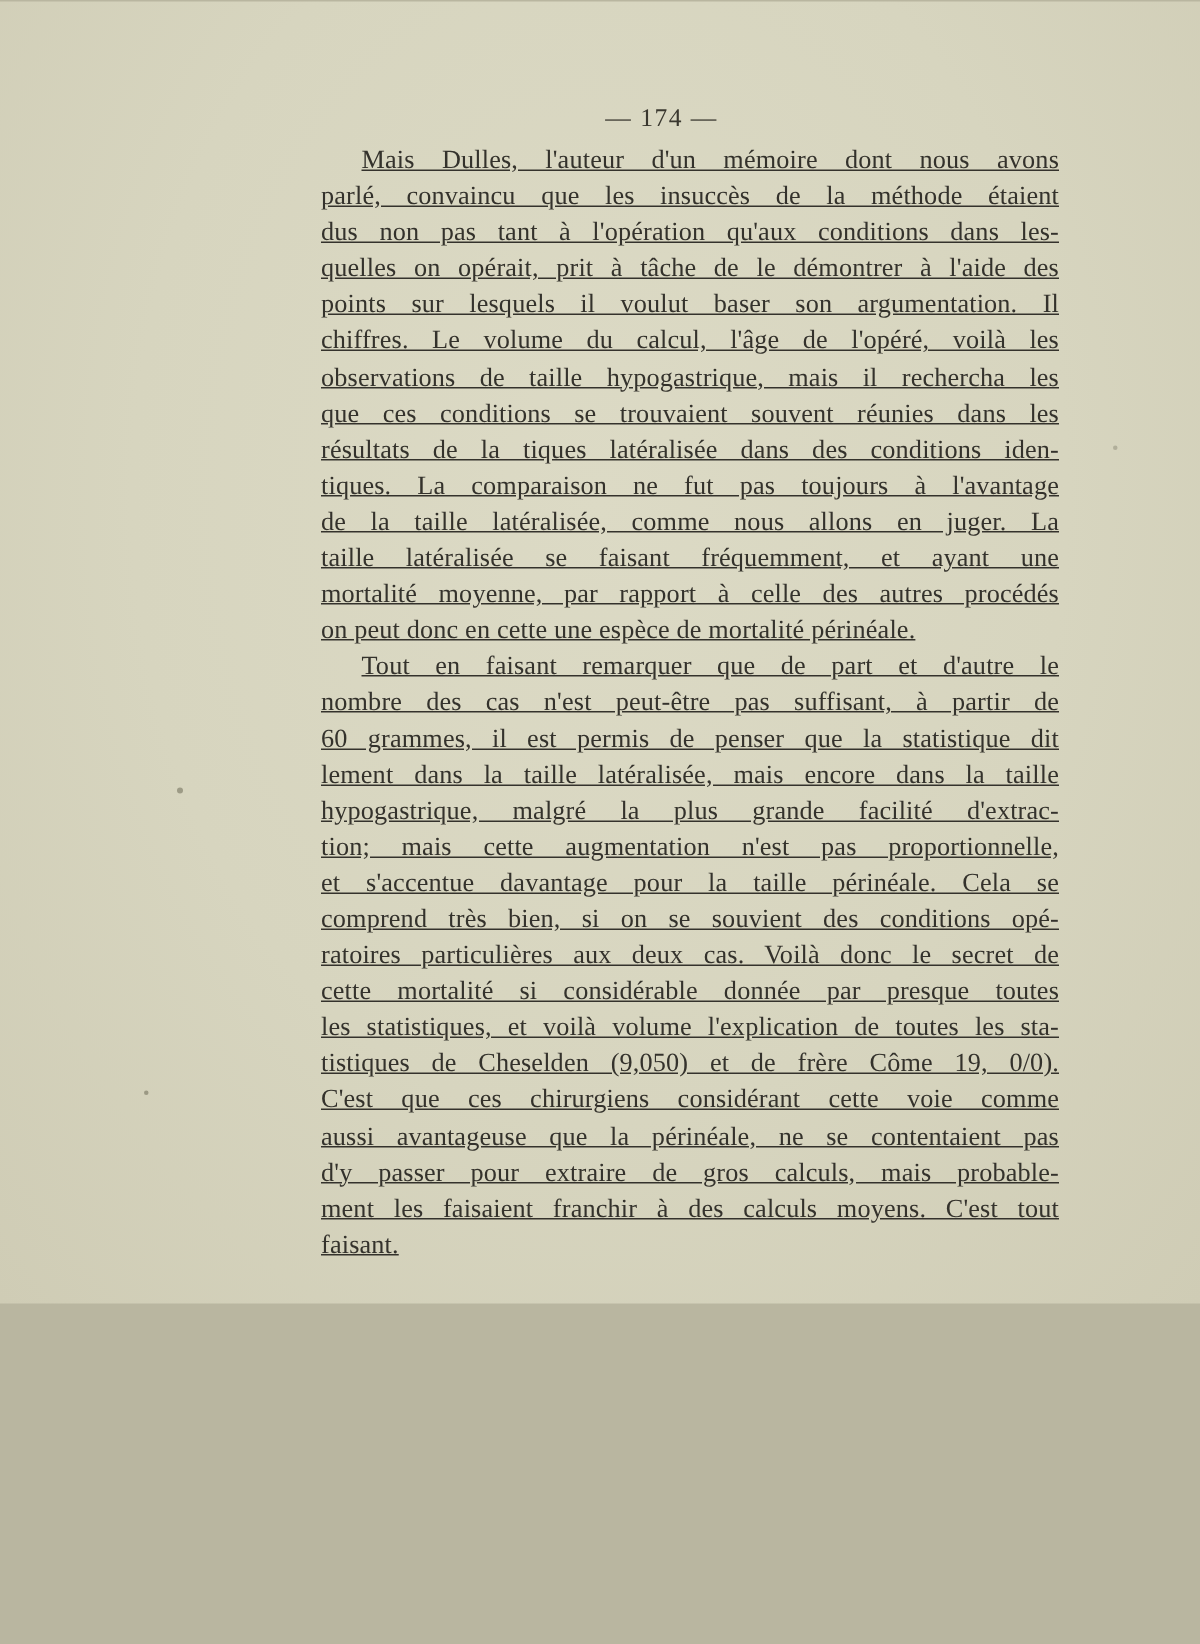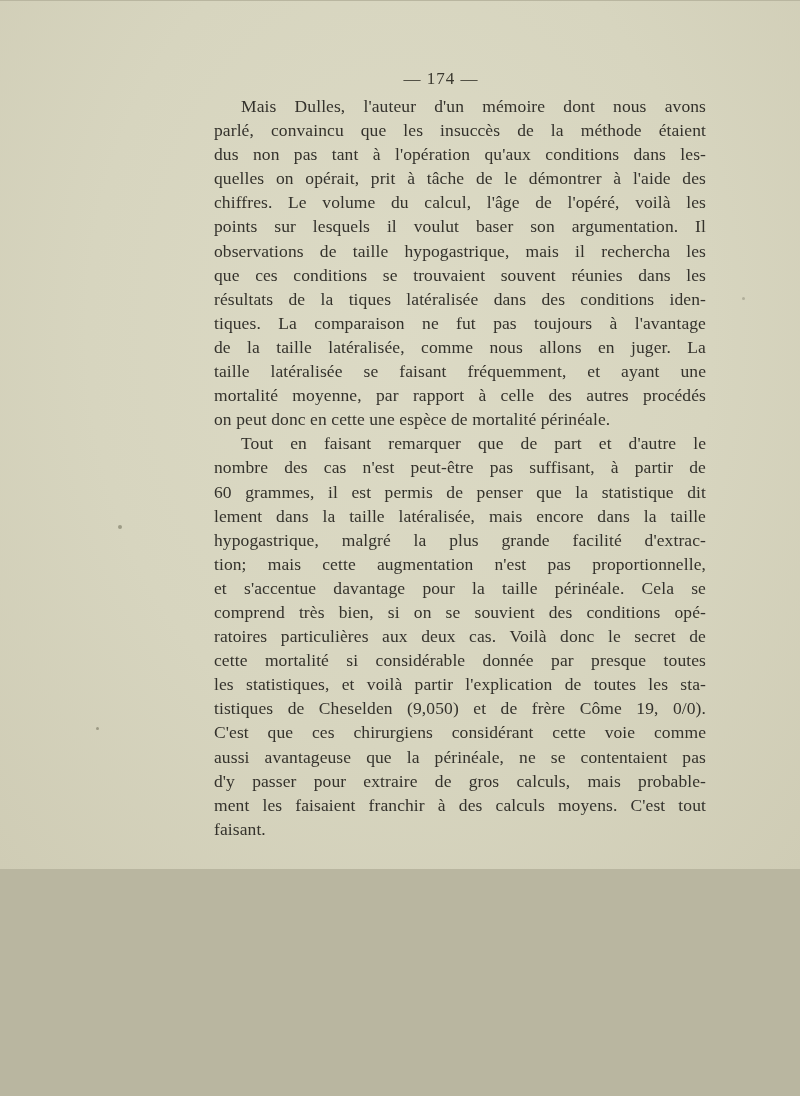--- a/index.html
+++ b/index.html
@@ -39,20 +39,21 @@
     font-size: 17.5px;
     color: #34322c;
   }
   .line {
     display: block;
     line-height: 24.1px;
     white-space: nowrap;
     text-align: justify;
     text-align-last: justify;
     letter-spacing: 0.1px;
+    text-decoration: underline;
   }
   .line.first {
     text-indent: 27px;
   }
   .line.last {
     text-align-last: left;
     white-space: normal;
   }
   
   .speck {
@@ -70,43 +71,43 @@
 
 <div class="page">
   <div class="page-number">— 174 —</div>
 
   <div class="text-block">
     <p class="para">
         <span class="line first">Mais Dulles, l'auteur d'un mémoire dont nous avons</span>
         <span class="line">parlé, convaincu que les insuccès de la méthode étaient</span>
         <span class="line">dus non pas tant à l'opération qu'aux conditions dans les-</span>
         <span class="line">quelles on opérait, prit à tâche de le démontrer à l'aide des</span>
+        <span class="line">points sur lesquels il voulut baser son argumentation. Il</span>
         <span class="line">chiffres. Le volume du calcul, l'âge de l'opéré, voilà les</span>
-        <span class="line">points sur lesquels il voulut baser son argumentation. Il</span>
         <span class="line">observations de taille hypogastrique, mais il rechercha les</span>
         <span class="line">que ces conditions se trouvaient souvent réunies dans les</span>
         <span class="line">résultats de la tiques latéralisée dans des conditions iden-</span>
         <span class="line">tiques. La comparaison ne fut pas toujours à l'avantage</span>
         <span class="line">de la taille latéralisée, comme nous allons en juger. La</span>
         <span class="line">taille latéralisée se faisant fréquemment, et ayant une</span>
         <span class="line">mortalité moyenne, par rapport à celle des autres procédés</span>
         <span class="line last">on peut donc en cette une espèce de mortalité périnéale.</span>
       </p>
     <p class="para">
         <span class="line first">Tout en faisant remarquer que de part et d'autre le</span>
         <span class="line">nombre des cas n'est peut-être pas suffisant, à partir de</span>
         <span class="line">60 grammes, il est permis de penser que la statistique dit</span>
         <span class="line">lement dans la taille latéralisée, mais encore dans la taille</span>
         <span class="line">hypogastrique, malgré la plus grande facilité d'extrac-</span>
         <span class="line">tion; mais cette augmentation n'est pas proportionnelle,</span>
         <span class="line">et s'accentue davantage pour la taille périnéale. Cela se</span>
         <span class="line">comprend très bien, si on se souvient des conditions opé-</span>
         <span class="line">ratoires particulières aux deux cas. Voilà donc le secret de</span>
         <span class="line">cette mortalité si considérable donnée par presque toutes</span>
-        <span class="line">les statistiques, et voilà partir l'explication de toutes les sta-</span>
+        <span class="line">les statistiques, et voilà volume l'explication de toutes les sta-</span>
         <span class="line">tistiques de Cheselden (9,050) et de frère Côme 19, 0/0).</span>
         <span class="line">C'est que ces chirurgiens considérant cette voie comme</span>
         <span class="line">aussi avantageuse que la périnéale, ne se contentaient pas</span>
         <span class="line">d'y passer pour extraire de gros calculs, mais probable-</span>
         <span class="line">ment les faisaient franchir à des calculs moyens. C'est tout</span>
         <span class="line last">faisant.</span>
       </p>
   </div>
 
   <span class="speck s1"></span>

